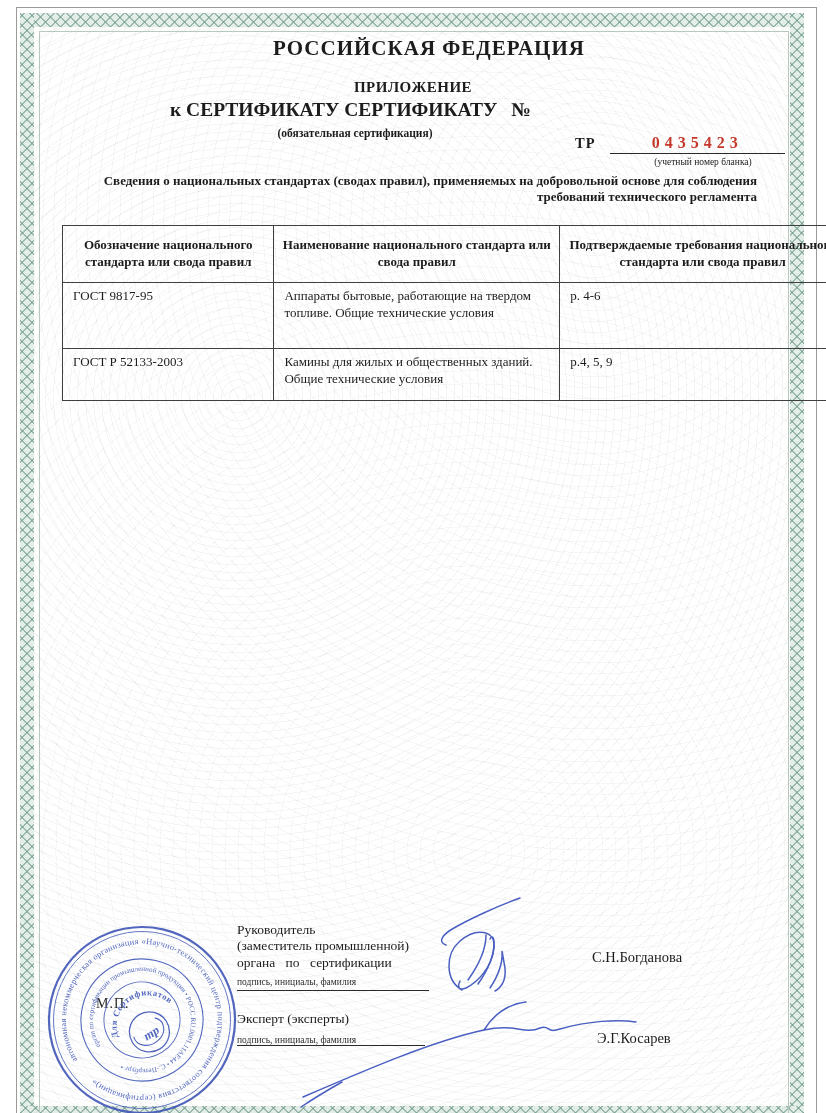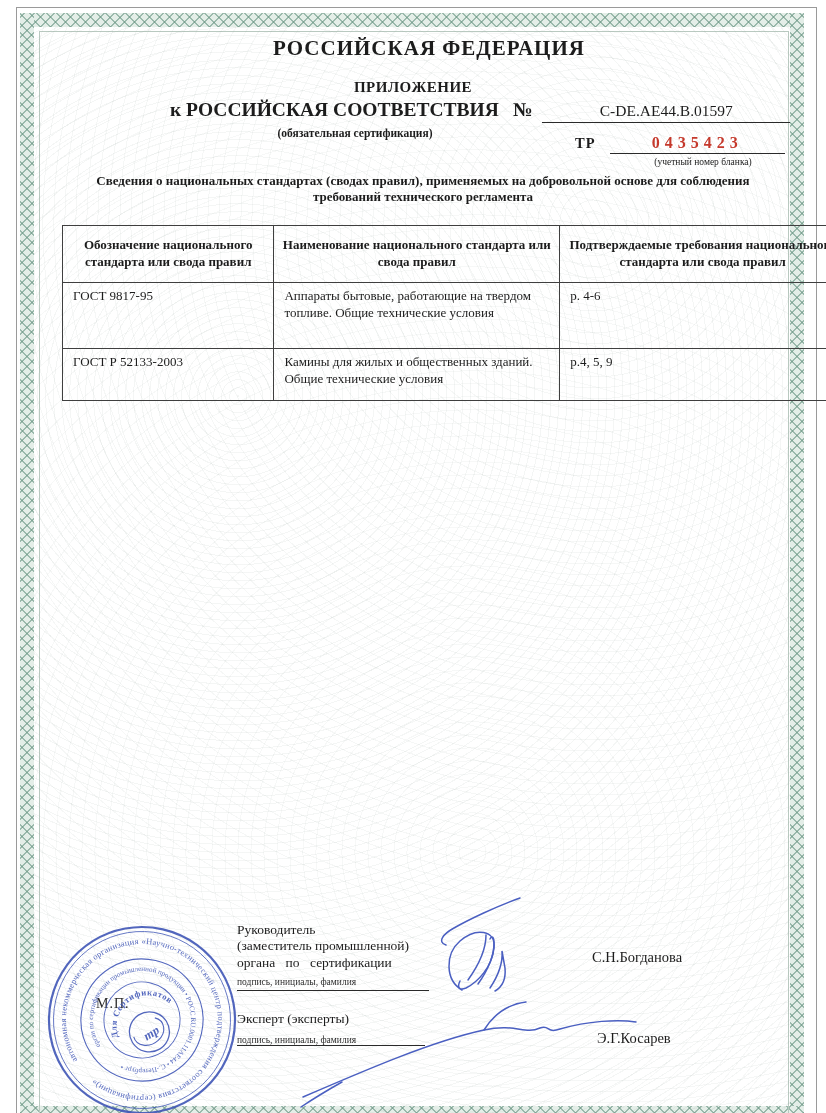--- a/index.html
+++ b/index.html
@@ -29,21 +29,21 @@
   .certrow{left:170px;top:99px;width:620px;display:flex;align-items:baseline;}
   .certtitle{font-size:19.5px;font-weight:bold;white-space:nowrap;}
   .numsign{font-size:19.5px;font-weight:bold;margin-left:14px;}
   .certnum{margin-left:10px;flex:1;text-align:center;font-size:15.5px;border-bottom:1.5px solid #2a2a2a;padding-bottom:2px;white-space:nowrap;}
   .certkind{left:170px;width:370px;top:127px;text-align:center;font-size:11.5px;font-weight:bold;}
   .trrow{left:575px;top:134px;width:210px;display:flex;align-items:baseline;}
   .trlabel{font-size:14.5px;font-weight:bold;letter-spacing:1px;}
   .blanknum{margin-left:14px;flex:1;text-align:center;font-size:16px;font-weight:bold;letter-spacing:5px;
             color:#c5392c;border-bottom:1.5px solid #2a2a2a;padding-bottom:1px;}
   .blankcap{left:618px;width:170px;top:157px;text-align:center;font-size:9.5px;}
-  .intro{left:73px;width:700px;top:173px;text-align:center;font-size:13px;font-weight:bold;line-height:1.2;}
+  .intro{left:57px;width:700px;top:173px;text-align:right;font-size:13px;font-weight:bold;line-height:1.2;}
   
   .stdtable{position:absolute;left:62px;top:205px;width:784px;border-collapse:collapse;table-layout:fixed;
             font-size:13px;line-height:1.28;margin-top:20px;}
   .stdtable th,.stdtable td{border:1.4px solid #3f3f3f;vertical-align:top;}
   .stdtable th{font-weight:bold;text-align:center;padding:5px 8px;height:46px;vertical-align:middle;}
   .stdtable td{padding:5px 10px 8px 10px;}
   .col1{width:27%;} .col2{width:36.5%;} .col3{width:36.5%;}
   .row1 td{height:52px;} .row2 td{height:38px;}
   
   .role{left:237px;top:922px;width:192px;font-size:13.5px;line-height:1.22;}
@@ -71,23 +71,22 @@
   <div class="band band-right"></div>
   <div class="band band-bottom"></div>
   <div class="inner-line"></div>
   <div class="guilloche"></div>
 
   <div class="layer">
 
     <div class="abs country">РОССИЙСКАЯ ФЕДЕРАЦИЯ</div>
     <div class="abs doctype">ПРИЛОЖЕНИЕ</div>
     <div class="abs certrow">
-      <span class="certtitle">к РОССИЙСКАЯ СООТВЕТСТВИЯ</span>
+      <span class="certtitle">к СЕРТИФИКАТУ СЕРТИФИКАТУ</span>
       <span class="numsign">№</span>
-      <span class="certnum">C-DE.AE44.B.01597</span>
     </div>
     <div class="abs certkind">(обязательная сертификация)</div>
     <div class="abs trrow">
       <span class="trlabel">ТР</span>
       <span class="blanknum">0435423</span>
     </div>
     <div class="abs blankcap">(учетный номер бланка)</div>
 
     <div class="abs intro">Сведения о национальных стандартах (сводах правил), применяемых на добровольной основе для соблюдения требований технического регламента</div>
 

